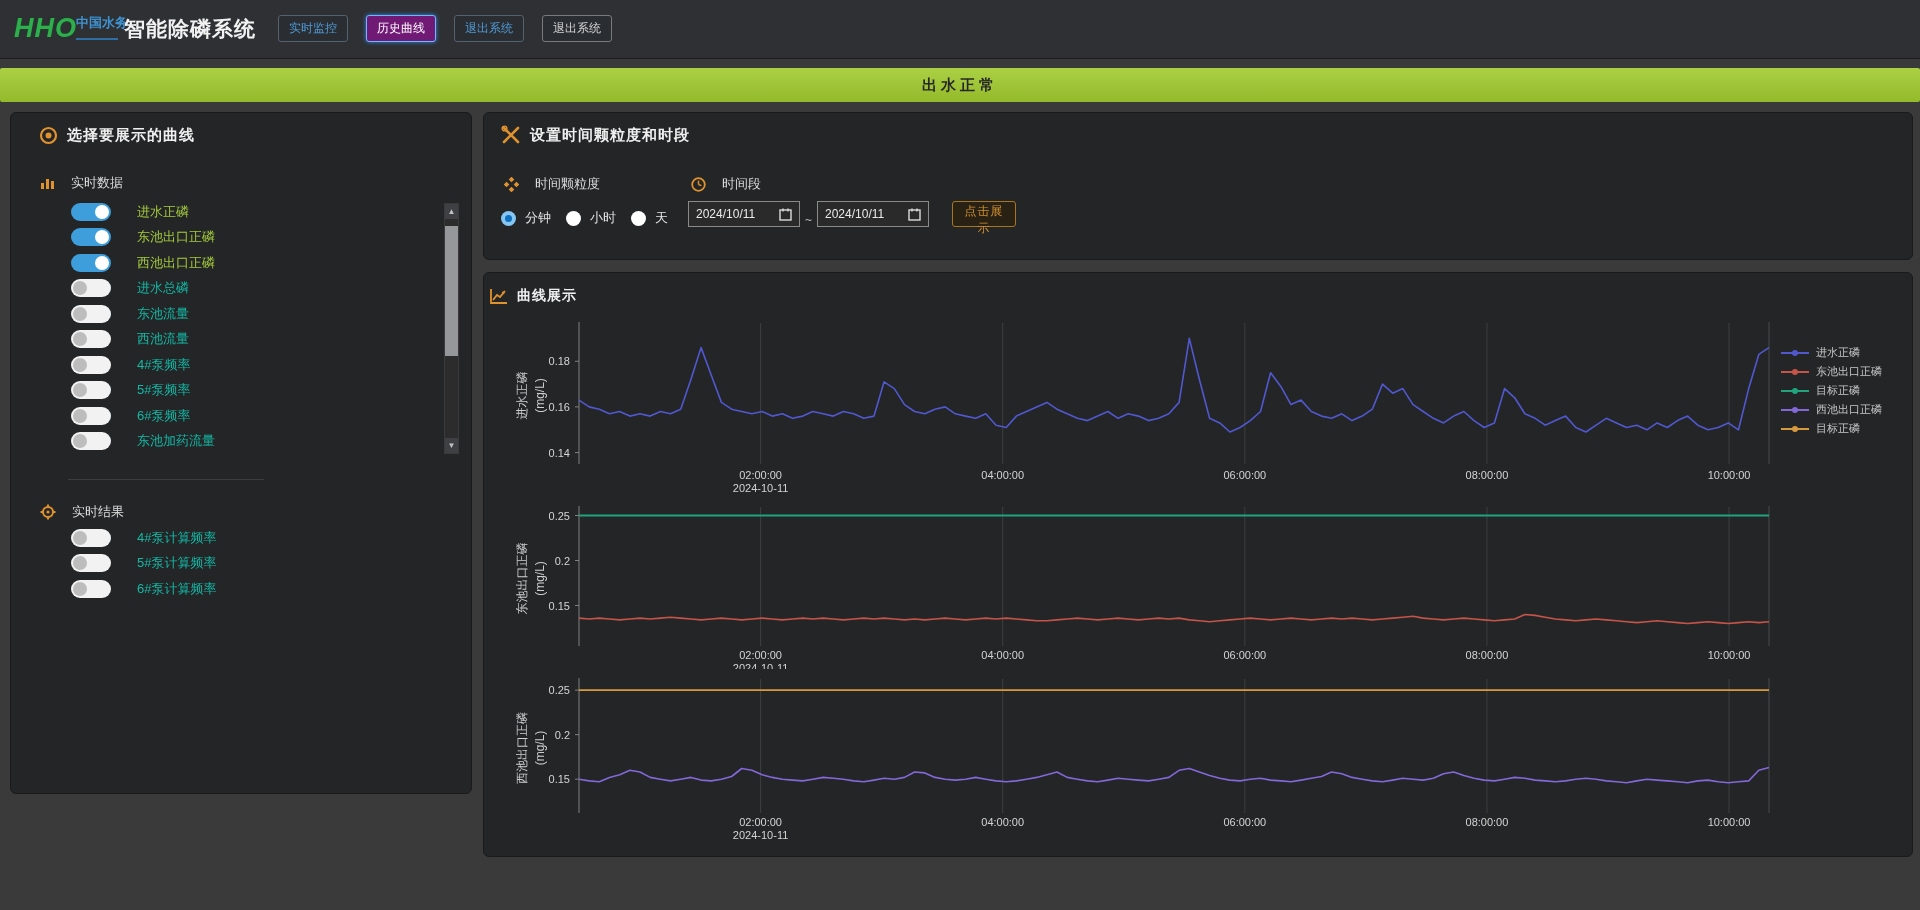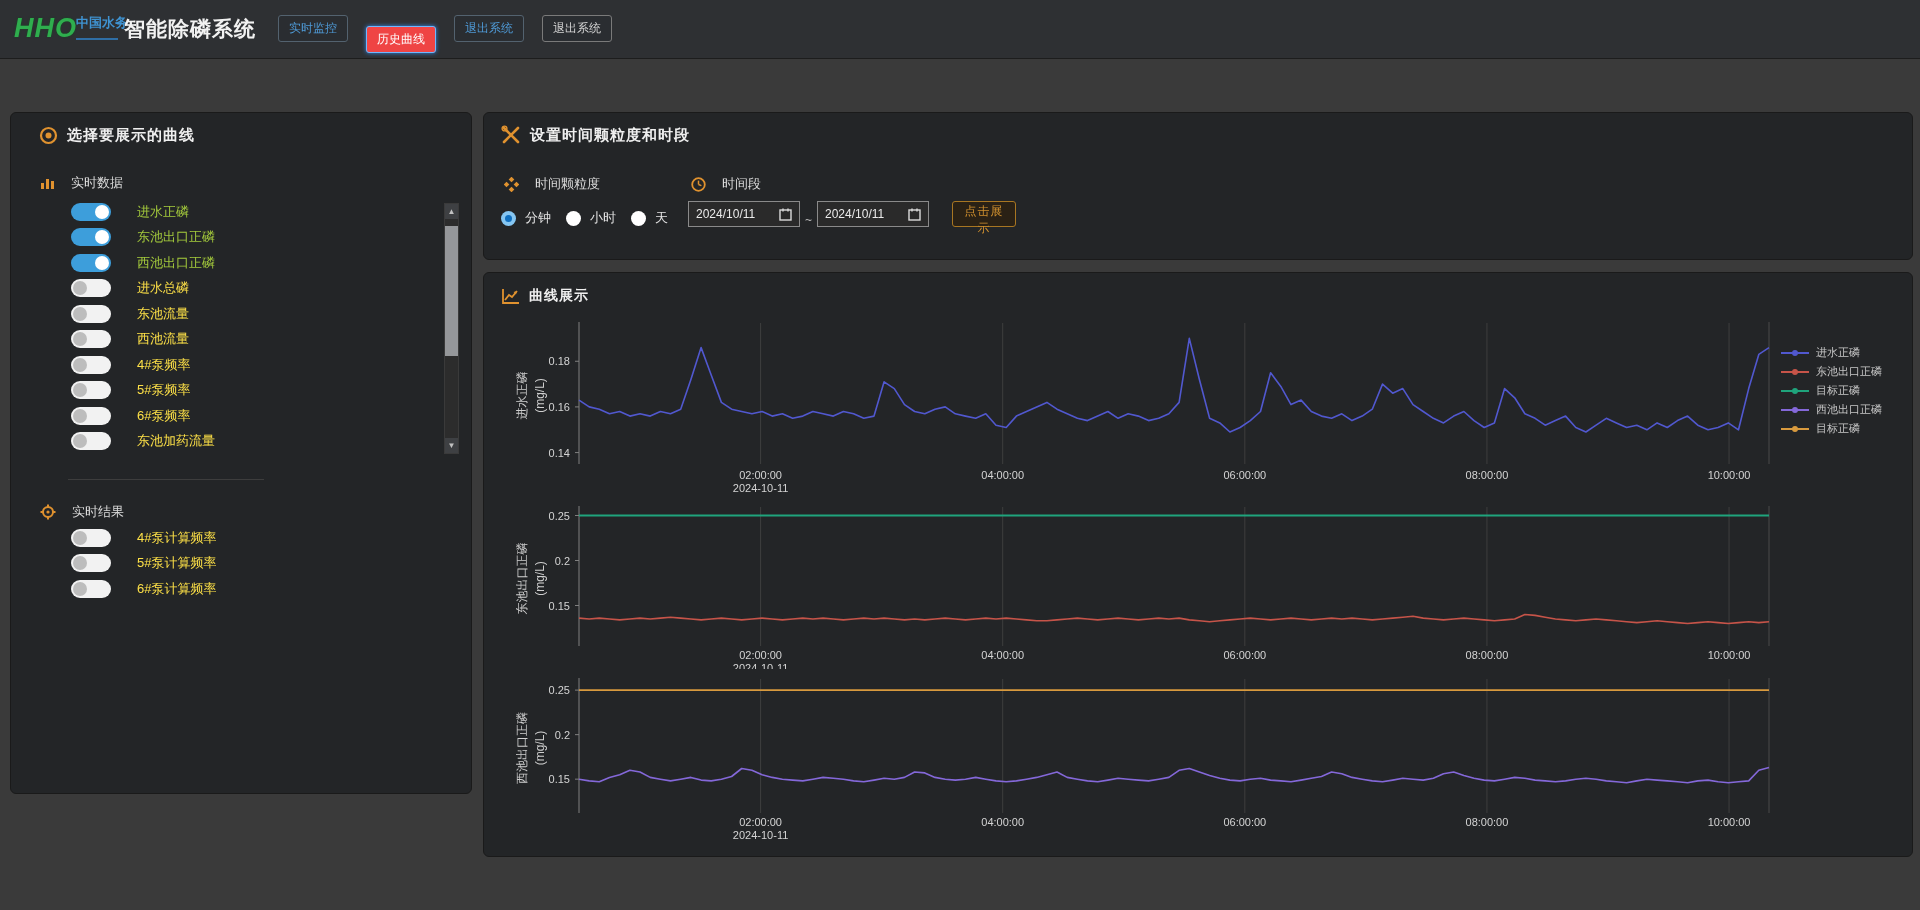--- a/index.html
+++ b/index.html
@@ -9,21 +9,21 @@
   
   .nav{position:absolute;left:0;top:0;width:1920px;height:58px;background:#2e3033;border-bottom:1px solid #1d1d1d;}
   .logo-hho{position:absolute;left:14px;top:13px;font-size:27px;font-weight:bold;font-style:italic;
             color:#2fae4e;letter-spacing:1px;text-shadow:0 0 2px #134d22;}
   .logo-cn{position:absolute;left:76px;top:16px;font-size:13px;font-weight:bold;color:#3f93d2;line-height:13px;}
   .logo-cn .sub{display:block;height:6px;margin-top:3px;border-bottom:2px solid #2f6ea5;width:42px;}
   .app-title{position:absolute;left:124px;top:15px;font-size:21px;font-weight:bold;color:#f2f2f2;letter-spacing:1px;}
   .nav-btns{position:absolute;left:243px;top:15px;display:flex;gap:18px;padding-left:35px;}
   .nav-btn{height:27px;padding:0 10px;font-size:12px;line-height:25px;border-radius:3px;box-sizing:border-box;
            background:#2a2d31;border:1px solid #53626f;color:#4f9bd8;cursor:pointer;white-space:nowrap;}
-  .nav-btn.active{background:#ef4444;border-color:#6db8ff;color:#ffffff;box-shadow:0 0 4px #2d8cf0;margin-top:11px;}
+  .nav-btn.active{background:#701a75;border-color:#6db8ff;color:#ffffff;box-shadow:0 0 4px #2d8cf0;}
   .nav-btn.plain{color:#d5d5d5;border-color:#7a7a7a;}
 
   
   .banner{position:absolute;left:0;top:68px;width:1920px;height:34px;border-radius:2px;
           background:linear-gradient(180deg,#abd044,#93ba2b);color:#272727;font-size:15px;font-weight:bold;
           letter-spacing:4px;text-align:center;line-height:34px;}
 
   
   .panel{position:absolute;background:#232527;border:1px solid #1a1a1a;border-radius:6px;box-sizing:border-box;}
   .sidebar{left:10px;top:112px;width:462px;height:682px;}
@@ -36,21 +36,21 @@
   .sec-row .t{font-size:13px;color:#dcdcdc;}
 
   
   .rows{position:absolute;left:60px;}
   .sw-row{height:25.5px;display:flex;align-items:center;gap:26px;cursor:pointer;}
   .toggle{width:40px;height:18px;border-radius:9px;position:relative;flex:0 0 auto;}
   .toggle.on{background:#3d9edb;}
   .toggle.on::after{content:"";position:absolute;right:2px;top:2px;width:14px;height:14px;border-radius:50%;background:#ffffff;}
   .toggle.off{background:#f2f2f2;}
   .toggle.off::after{content:"";position:absolute;left:2px;top:2px;width:14px;height:14px;border-radius:50%;background:#bdbdbd;}
-  .sw-label{font-size:13px;color:#fde047;}
+  .sw-label{font-size:13px;color:#14b8a6;}
   .sw-label.on{color:#a3c93c;}
   .divider{position:absolute;left:57px;top:366px;width:196px;height:1px;background:#3d3d3d;}
 
   
   .sb-scroll{position:absolute;left:433px;top:90px;width:15px;height:251px;background:#2c2c2c;border:1px solid #3a3a3a;box-sizing:border-box;}
   .sb-arrow{position:absolute;left:0;width:13px;height:15px;background:#3e4043;color:#c2c2c2;font-size:8px;
             text-align:center;line-height:15px;cursor:pointer;}
   .sb-thumb{position:absolute;left:0;top:22px;width:13px;height:130px;background:#95979a;cursor:pointer;}
 
   
@@ -90,20 +90,21 @@
     </div>
     <div class="app-title">智能除磷系统</div>
     <div class="nav-btns" id="nav-buttons">
         <button class="nav-btn">实时监控</button>
         <button class="nav-btn active">历史曲线</button>
         <button class="nav-btn">退出系统</button>
         <button class="nav-btn plain">退出系统</button>
       </div>
   </header>
 
+  <div class="banner">出水正常</div>
 
   <aside class="panel sidebar">
     <div class="head-row" style="left:28px;top:13px;">
       <svg width="19" height="19" viewBox="0 0 19 19">
         <circle cx="9.5" cy="9.5" r="7.5" fill="none" stroke="#e0922f" stroke-width="2.2"></circle>
         <circle cx="9.5" cy="9.5" r="3" fill="#e0922f"></circle>
       </svg>
       <span class="t">选择要展示的曲线</span>
     </div>
 
@@ -257,21 +258,21 @@
           <rect x="1" y="2" width="11" height="10" fill="none" stroke="#dcdcdc" stroke-width="1.4"></rect>
           <line x1="4" y1="0.5" x2="4" y2="3.5" stroke="#dcdcdc" stroke-width="1.4"></line>
           <line x1="9" y1="0.5" x2="9" y2="3.5" stroke="#dcdcdc" stroke-width="1.4"></line>
         </svg>
       </div>
       <button class="show-btn">点击展示</button>
     </div>
   </section>
 
   <section class="panel chartsp">
-    <div class="head-row" style="left:18px;top:14px;justify-content:flex-end;">
+    <div class="head-row" style="left:6px;top:14px;justify-content:flex-end;">
       <svg width="18" height="16" viewBox="0 0 18 16">
         <polyline points="1,1 1,15 17,15" fill="none" stroke="#e0922f" stroke-width="1.8"></polyline>
         <polyline points="3,12 7,7 10,9 15,3" fill="none" stroke="#e0922f" stroke-width="1.8"></polyline>
         <polygon points="15,3 11.5,4 14,6.5" fill="#e0922f"></polygon>
       </svg>
       <span class="t" style="font-size:14px;">曲线展示</span>
     </div>
 
     <svg id="chart-svg-0" class="chart-svg" style="top:28px;" width="1430" height="196">
         <line x1="276.5869786368261" y1="22" x2="276.5869786368261" y2="163" stroke="#3e3e3e" stroke-width="1"></line>

